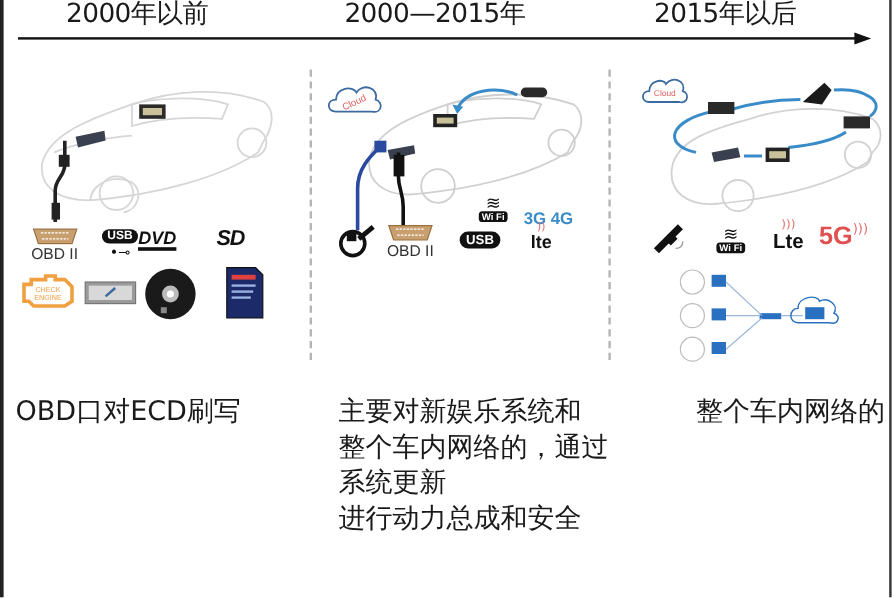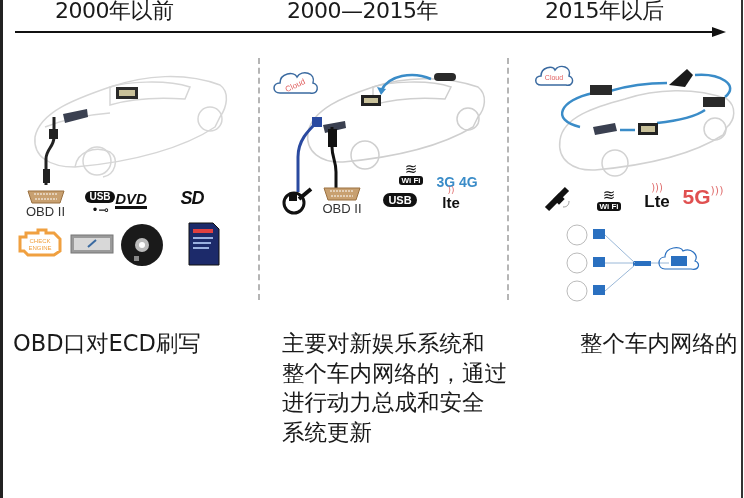--- a/index.html
+++ b/index.html
@@ -259,18 +259,18 @@
     <path d="M100 46 C 92 46, 92 34, 100 34 C 100 24, 116 22, 118 28 C 126 24, 134 32, 130 38 C 136 40, 134 48, 126 46 Z" fill="none" stroke="#2a70c0" stroke-width="1.2"></path>
   </svg>
 </div>
 
 <div class="desc desc-1">
   <div>OBD口对ECD刷写</div>
 </div>
 <div class="desc desc-2">
   <div>主要对新娱乐系统和</div>
   <div>整个车内网络的，通过</div>
+  <div>系统更新</div>
   <div>进行动力总成和安全</div>
-  <div>系统更新</div>
 </div>
 <div class="desc desc-3">
   <div>整个车内网络的</div>
 </div>
 
 </body></html>

